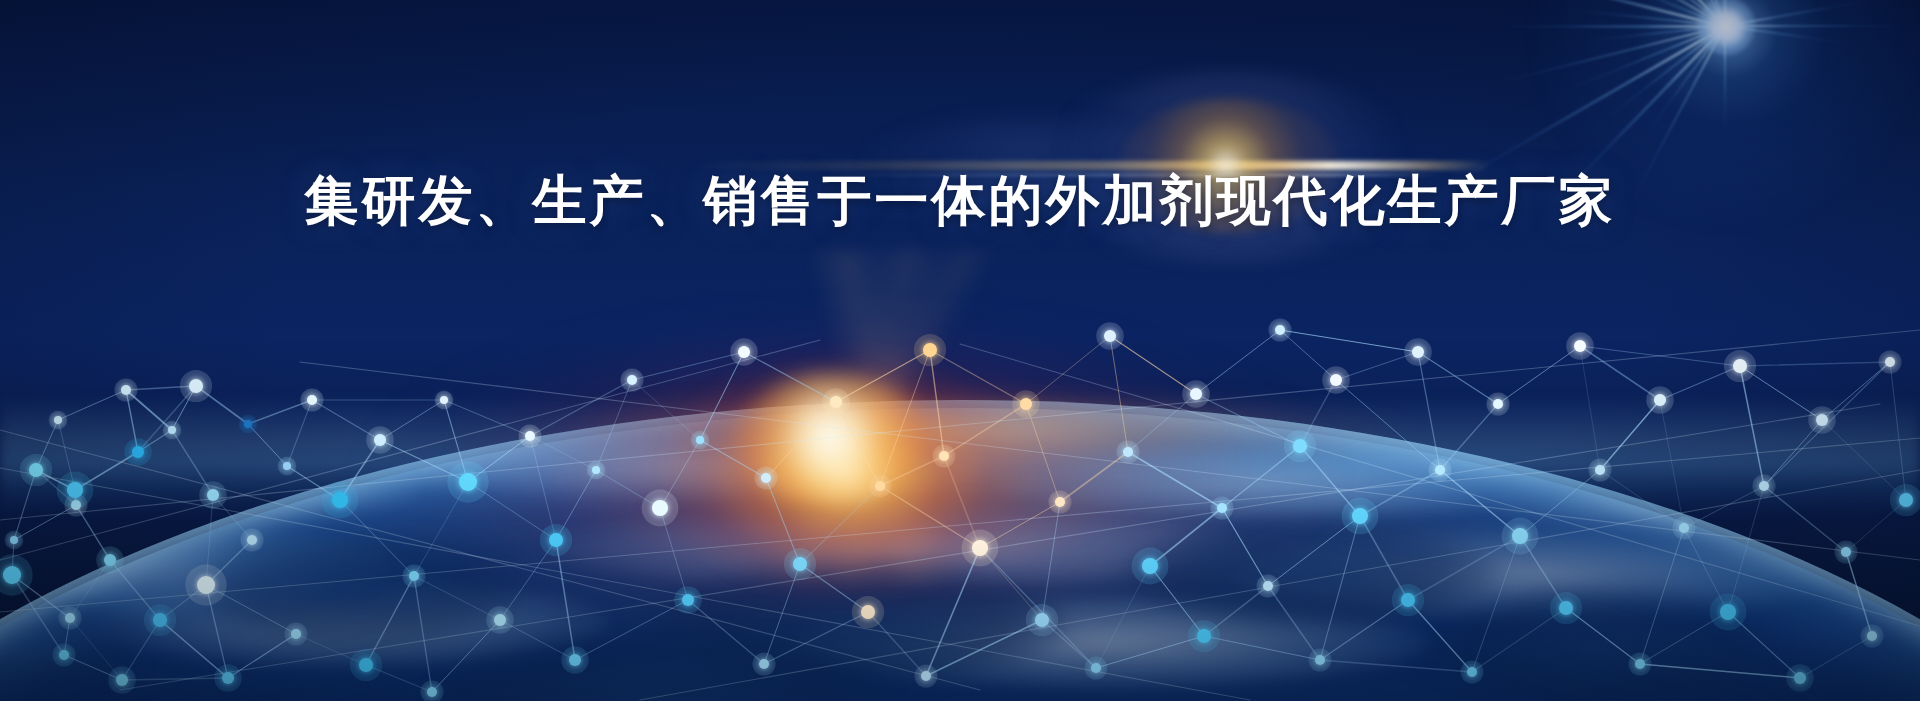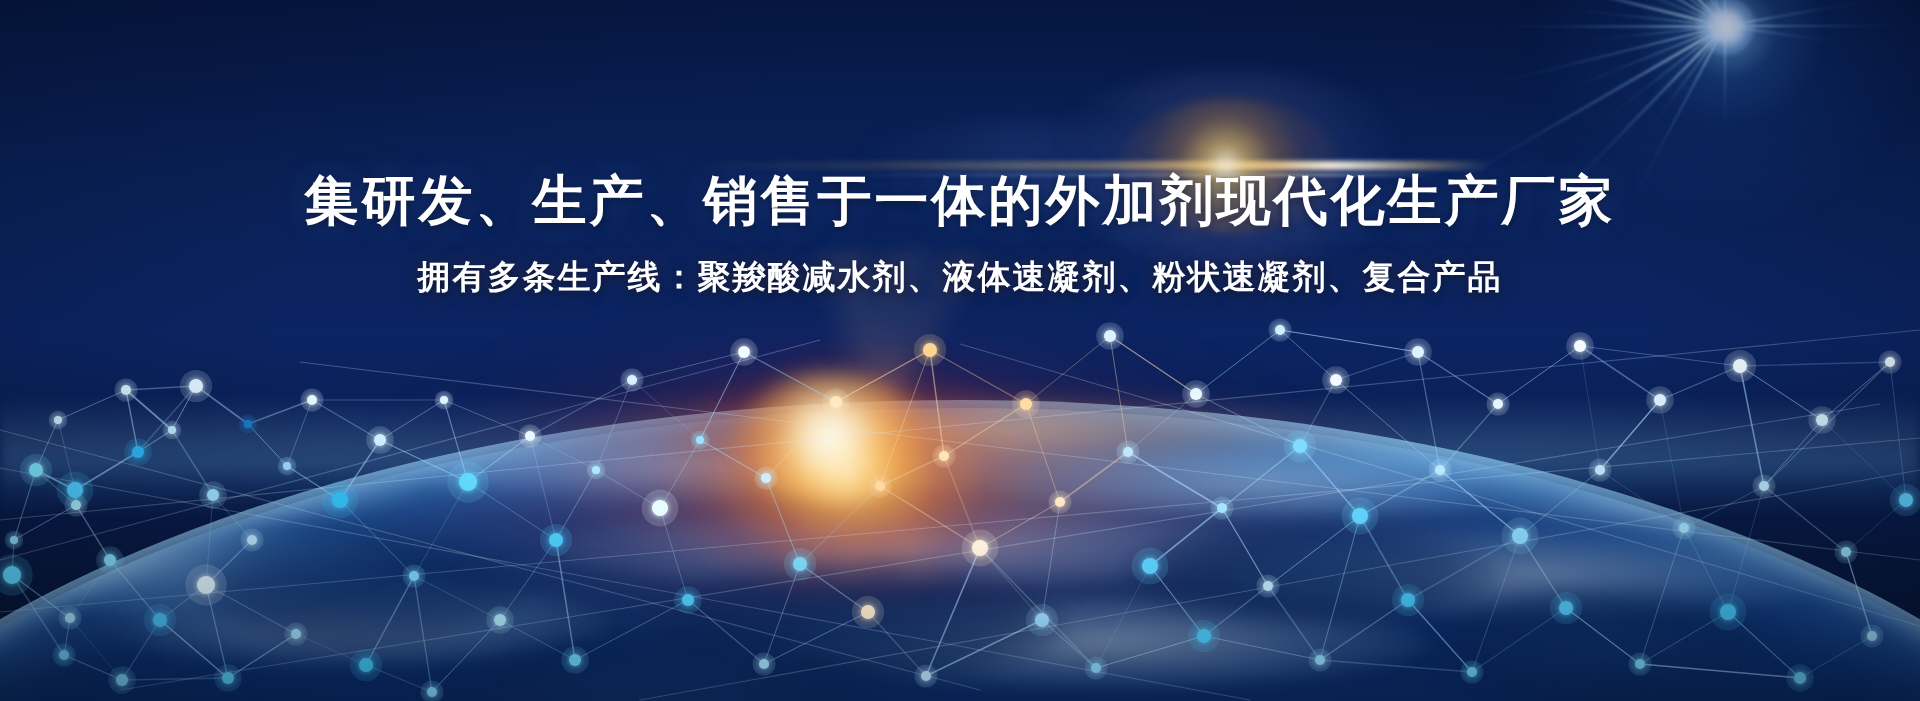--- a/index.html
+++ b/index.html
@@ -658,16 +658,15 @@
         <circle cx="1906" cy="500" r="7" fill="#5fd2ff" filter="url(#softglow)"></circle>
         <circle cx="1872" cy="636" r="11.5" fill="#a4e6ff" opacity="0.18"></circle>
         <circle cx="1872" cy="636" r="5" fill="#a4e6ff" filter="url(#softglow)"></circle>
       </g>
     </svg>
 
   <div class="vignette"></div>
 
   <div class="text-wrap">
     <h1 class="headline">集研发、生产、销售于一体的外加剂现代化生产厂家</h1>
-    <p class="subline">拥有多条生产线：聚羧酸减水剂、液体速凝剂、粉状速凝剂、复合产品</p>
   </div>
 
 </div>
 
 </body></html>

